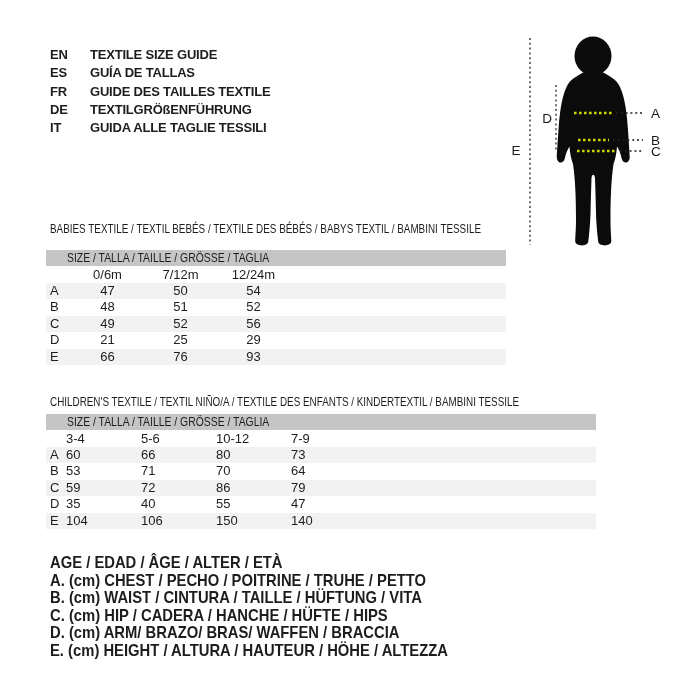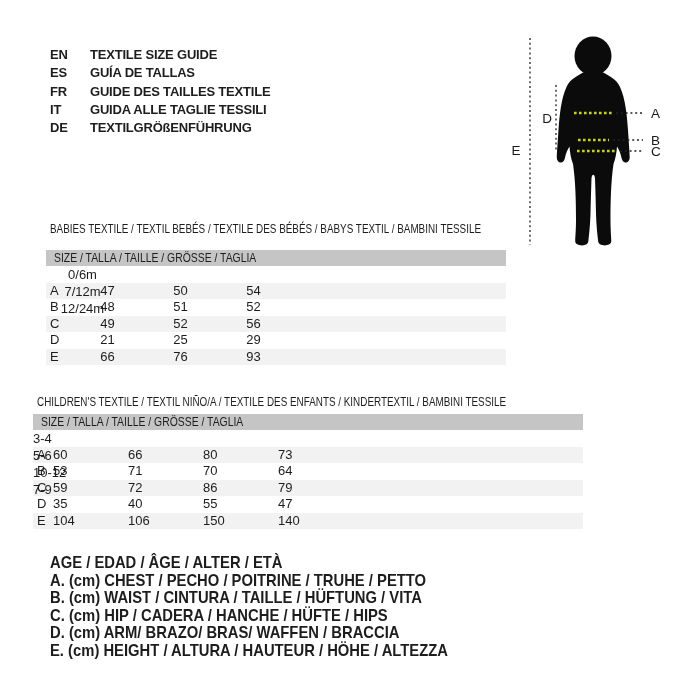--- a/index.html
+++ b/index.html
@@ -16,29 +16,29 @@
   .lang-list { position:absolute; left:50px; top:46px; font-size:13px; font-weight:700; letter-spacing:-0.2px; line-height:18.3px; }
   .lang-row { display:flex; white-space:nowrap; }
   .lang-code { width:40px; }
 
   
   .figure-wrap { position:absolute; left:495px; top:20px; width:200px; height:230px; }
 
   
   .sizetbl { position:absolute; font-size:13px; }
   #babies   { left:46px; top:222px; width:460px; }
-  #children { left:33px; top:395px; width:550px; }
+  #children { left:46px; top:395px; width:550px; }
   .tbl-title { padding-left:4px; font-weight:400; white-space:nowrap; line-height:13px; }
   .cond  { display:inline-block; transform:scaleX(0.76); transform-origin:0 50%; white-space:nowrap; }
   .cond2 { display:inline-block; transform:scaleX(0.80); transform-origin:0 50%; white-space:nowrap; }
   .cond3 { display:inline-block; transform:scaleX(0.87); transform-origin:0 50%; white-space:nowrap; }
-  .tbl-head { background:#c5c5c5; height:16px; line-height:16px; padding-left:8px; }
+  .tbl-head { background:#c5c5c5; height:16px; line-height:16px; padding-left:21px; }
   #babies .tbl-head { margin-top:15px; }
   #children .tbl-head { margin-top:6px; }
-  .tbl-sub { display:flex; height:17px; line-height:17px;flex-direction:column; }
+  .tbl-sub { display:flex; height:17px; line-height:17px; }
   .tbl-row { display:flex; height:16.4px; line-height:16.4px; }
   .tbl-row.alt { background:#f2f2f2; }
   .lab { padding-left:4px; }
   #babies .lab { width:25px; }
   #babies .val { width:73px; text-align:center; }
   #children .lab { width:20px; }
   #children .val { width:75px; }
 
   
   .legend { position:absolute; left:50px; top:554px; font-size:17px; font-weight:700; line-height:17.5px; }
@@ -60,26 +60,26 @@
   </div>
   <div class="lang-row">
     <span class="lang-code">ES</span>
     <span>GUÍA DE TALLAS</span>
   </div>
   <div class="lang-row">
     <span class="lang-code">FR</span>
     <span>GUIDE DES TAILLES TEXTILE</span>
   </div>
   <div class="lang-row">
+    <span class="lang-code">DE</span>
+    <span>TEXTILGRÖßENFÜHRUNG</span>
+  </div>
+  <div class="lang-row">
     <span class="lang-code">IT</span>
     <span>GUIDA ALLE TAGLIE TESSILI</span>
-  </div>
-  <div class="lang-row">
-    <span class="lang-code">DE</span>
-    <span>TEXTILGRÖßENFÜHRUNG</span>
   </div>
 </div>
 
 <div class="figure-wrap">
   <svg width="200" height="230" viewBox="0 0 200 230">
 
     <line class="dash-black" x1="35" y1="18" x2="35" y2="225"></line>
 
     <line class="dash-black" x1="61" y1="65" x2="61" y2="130"></line>
 

